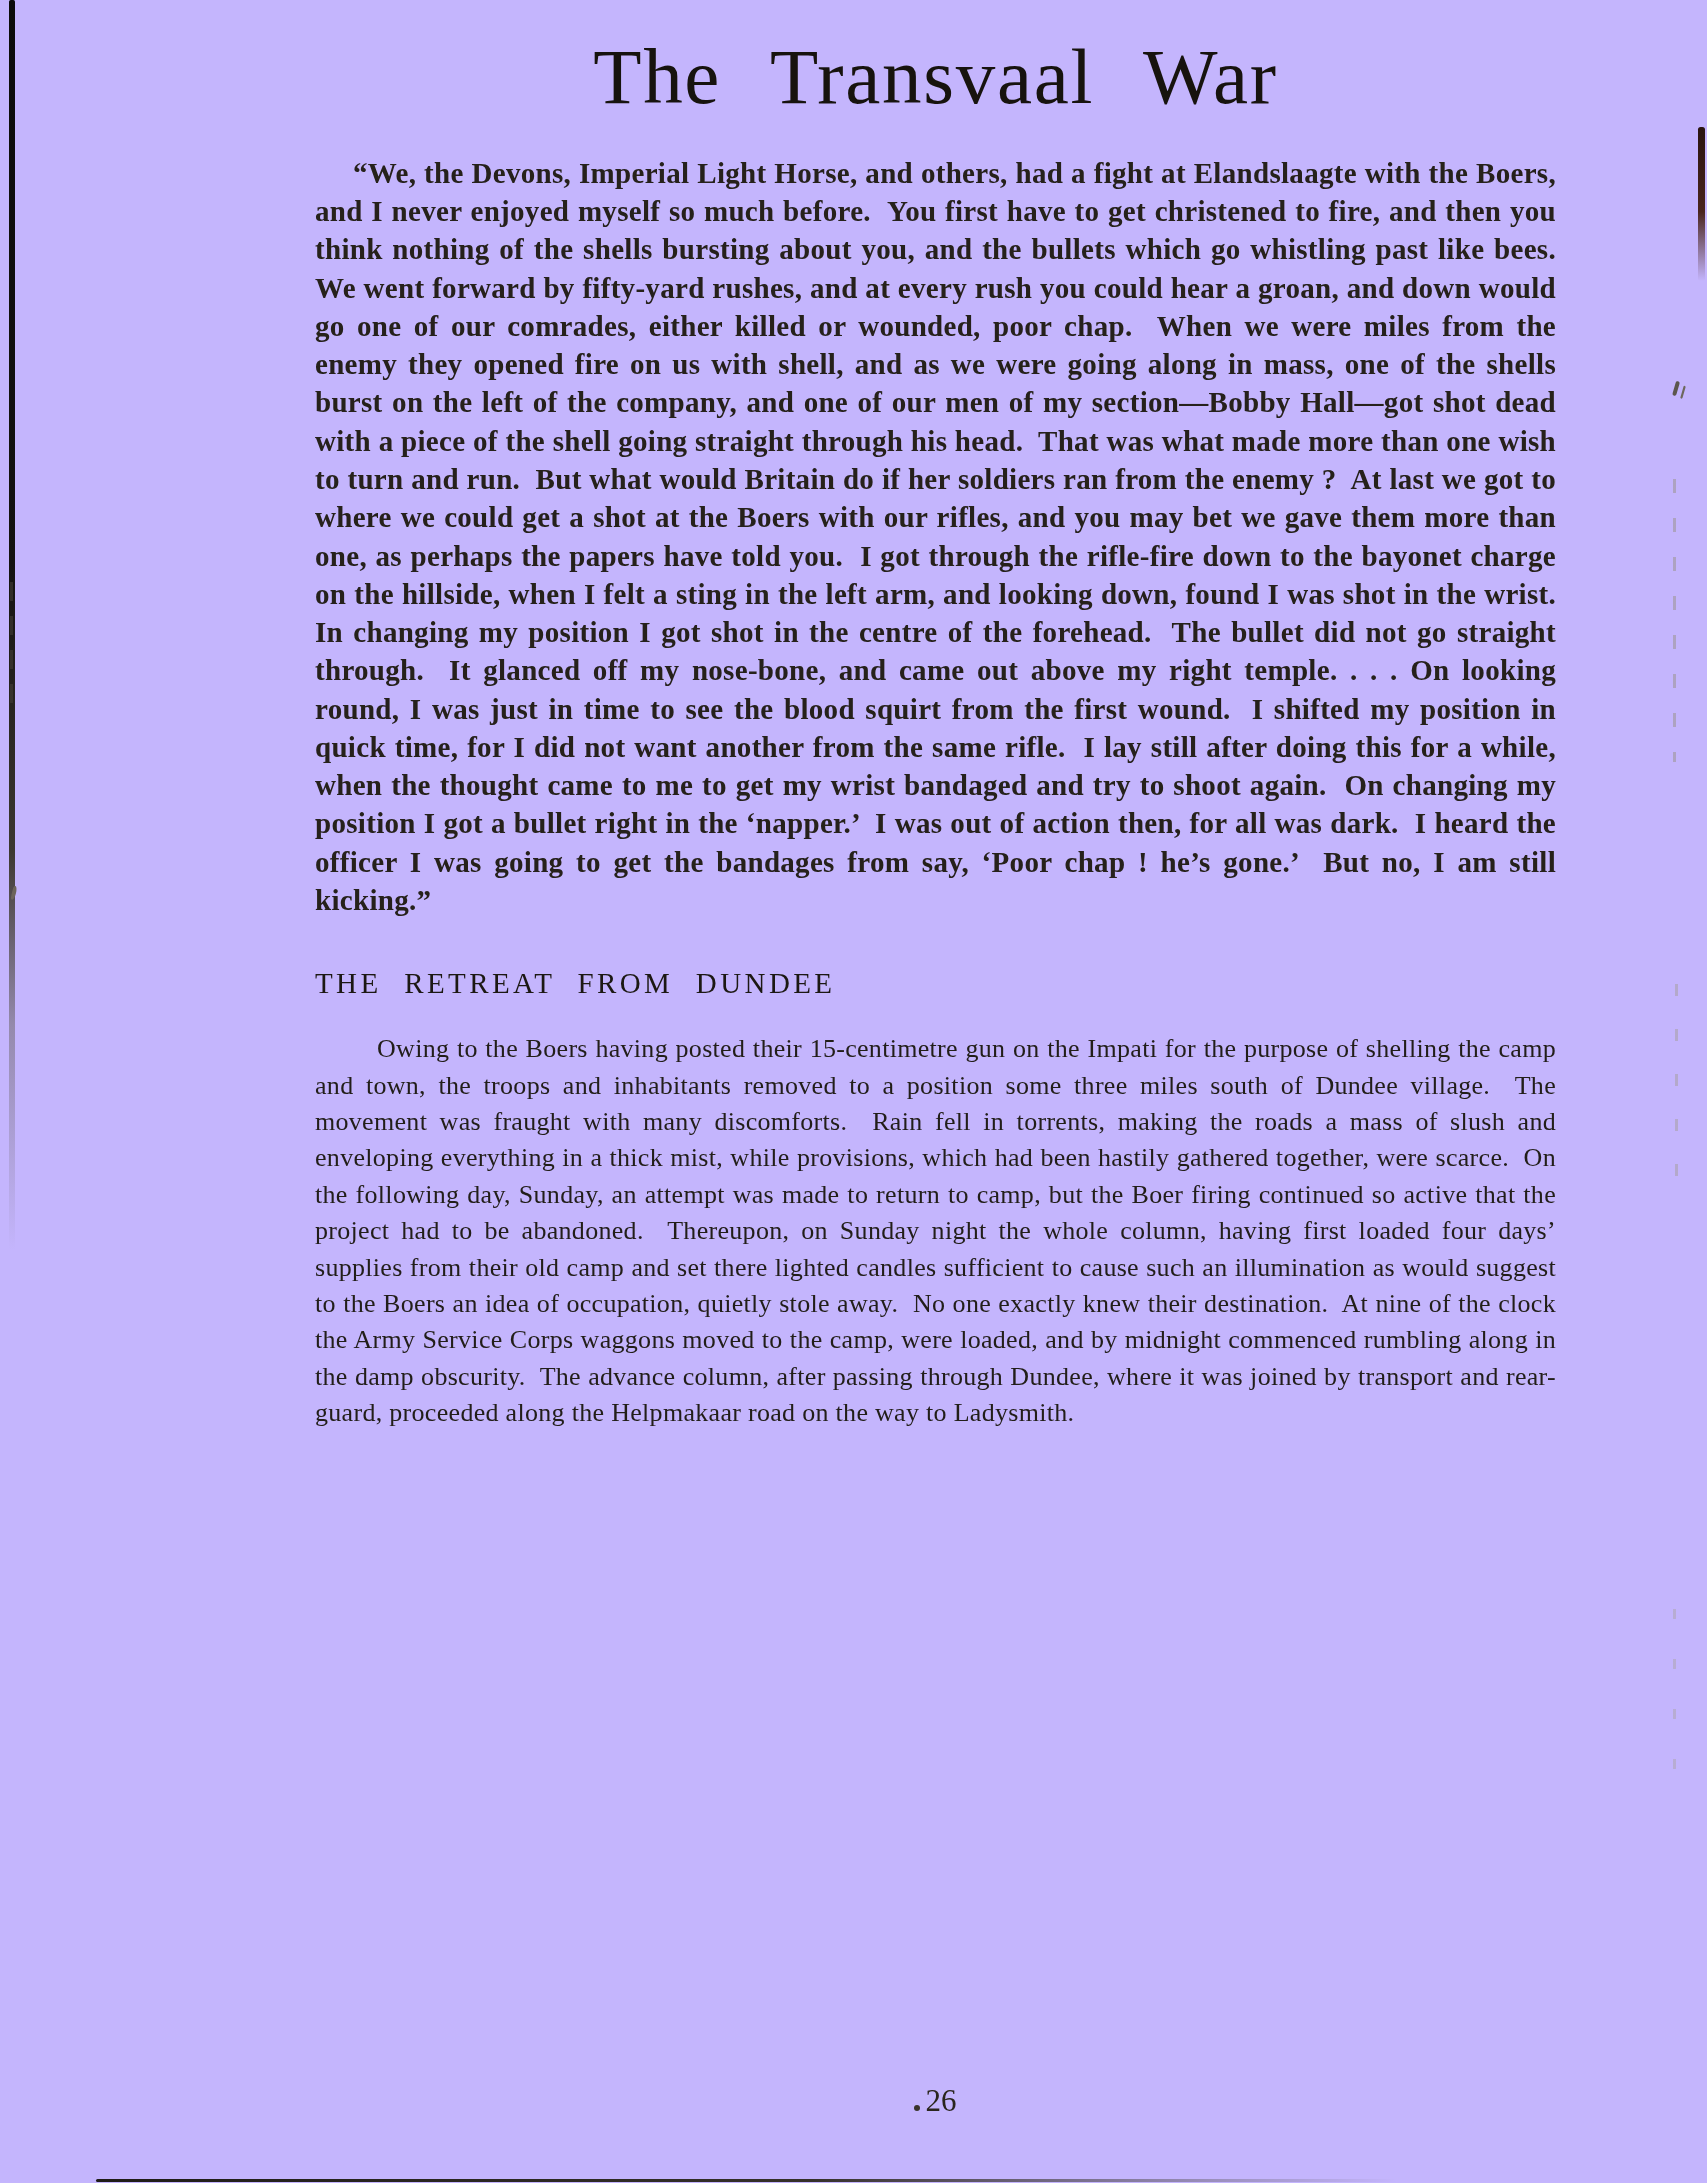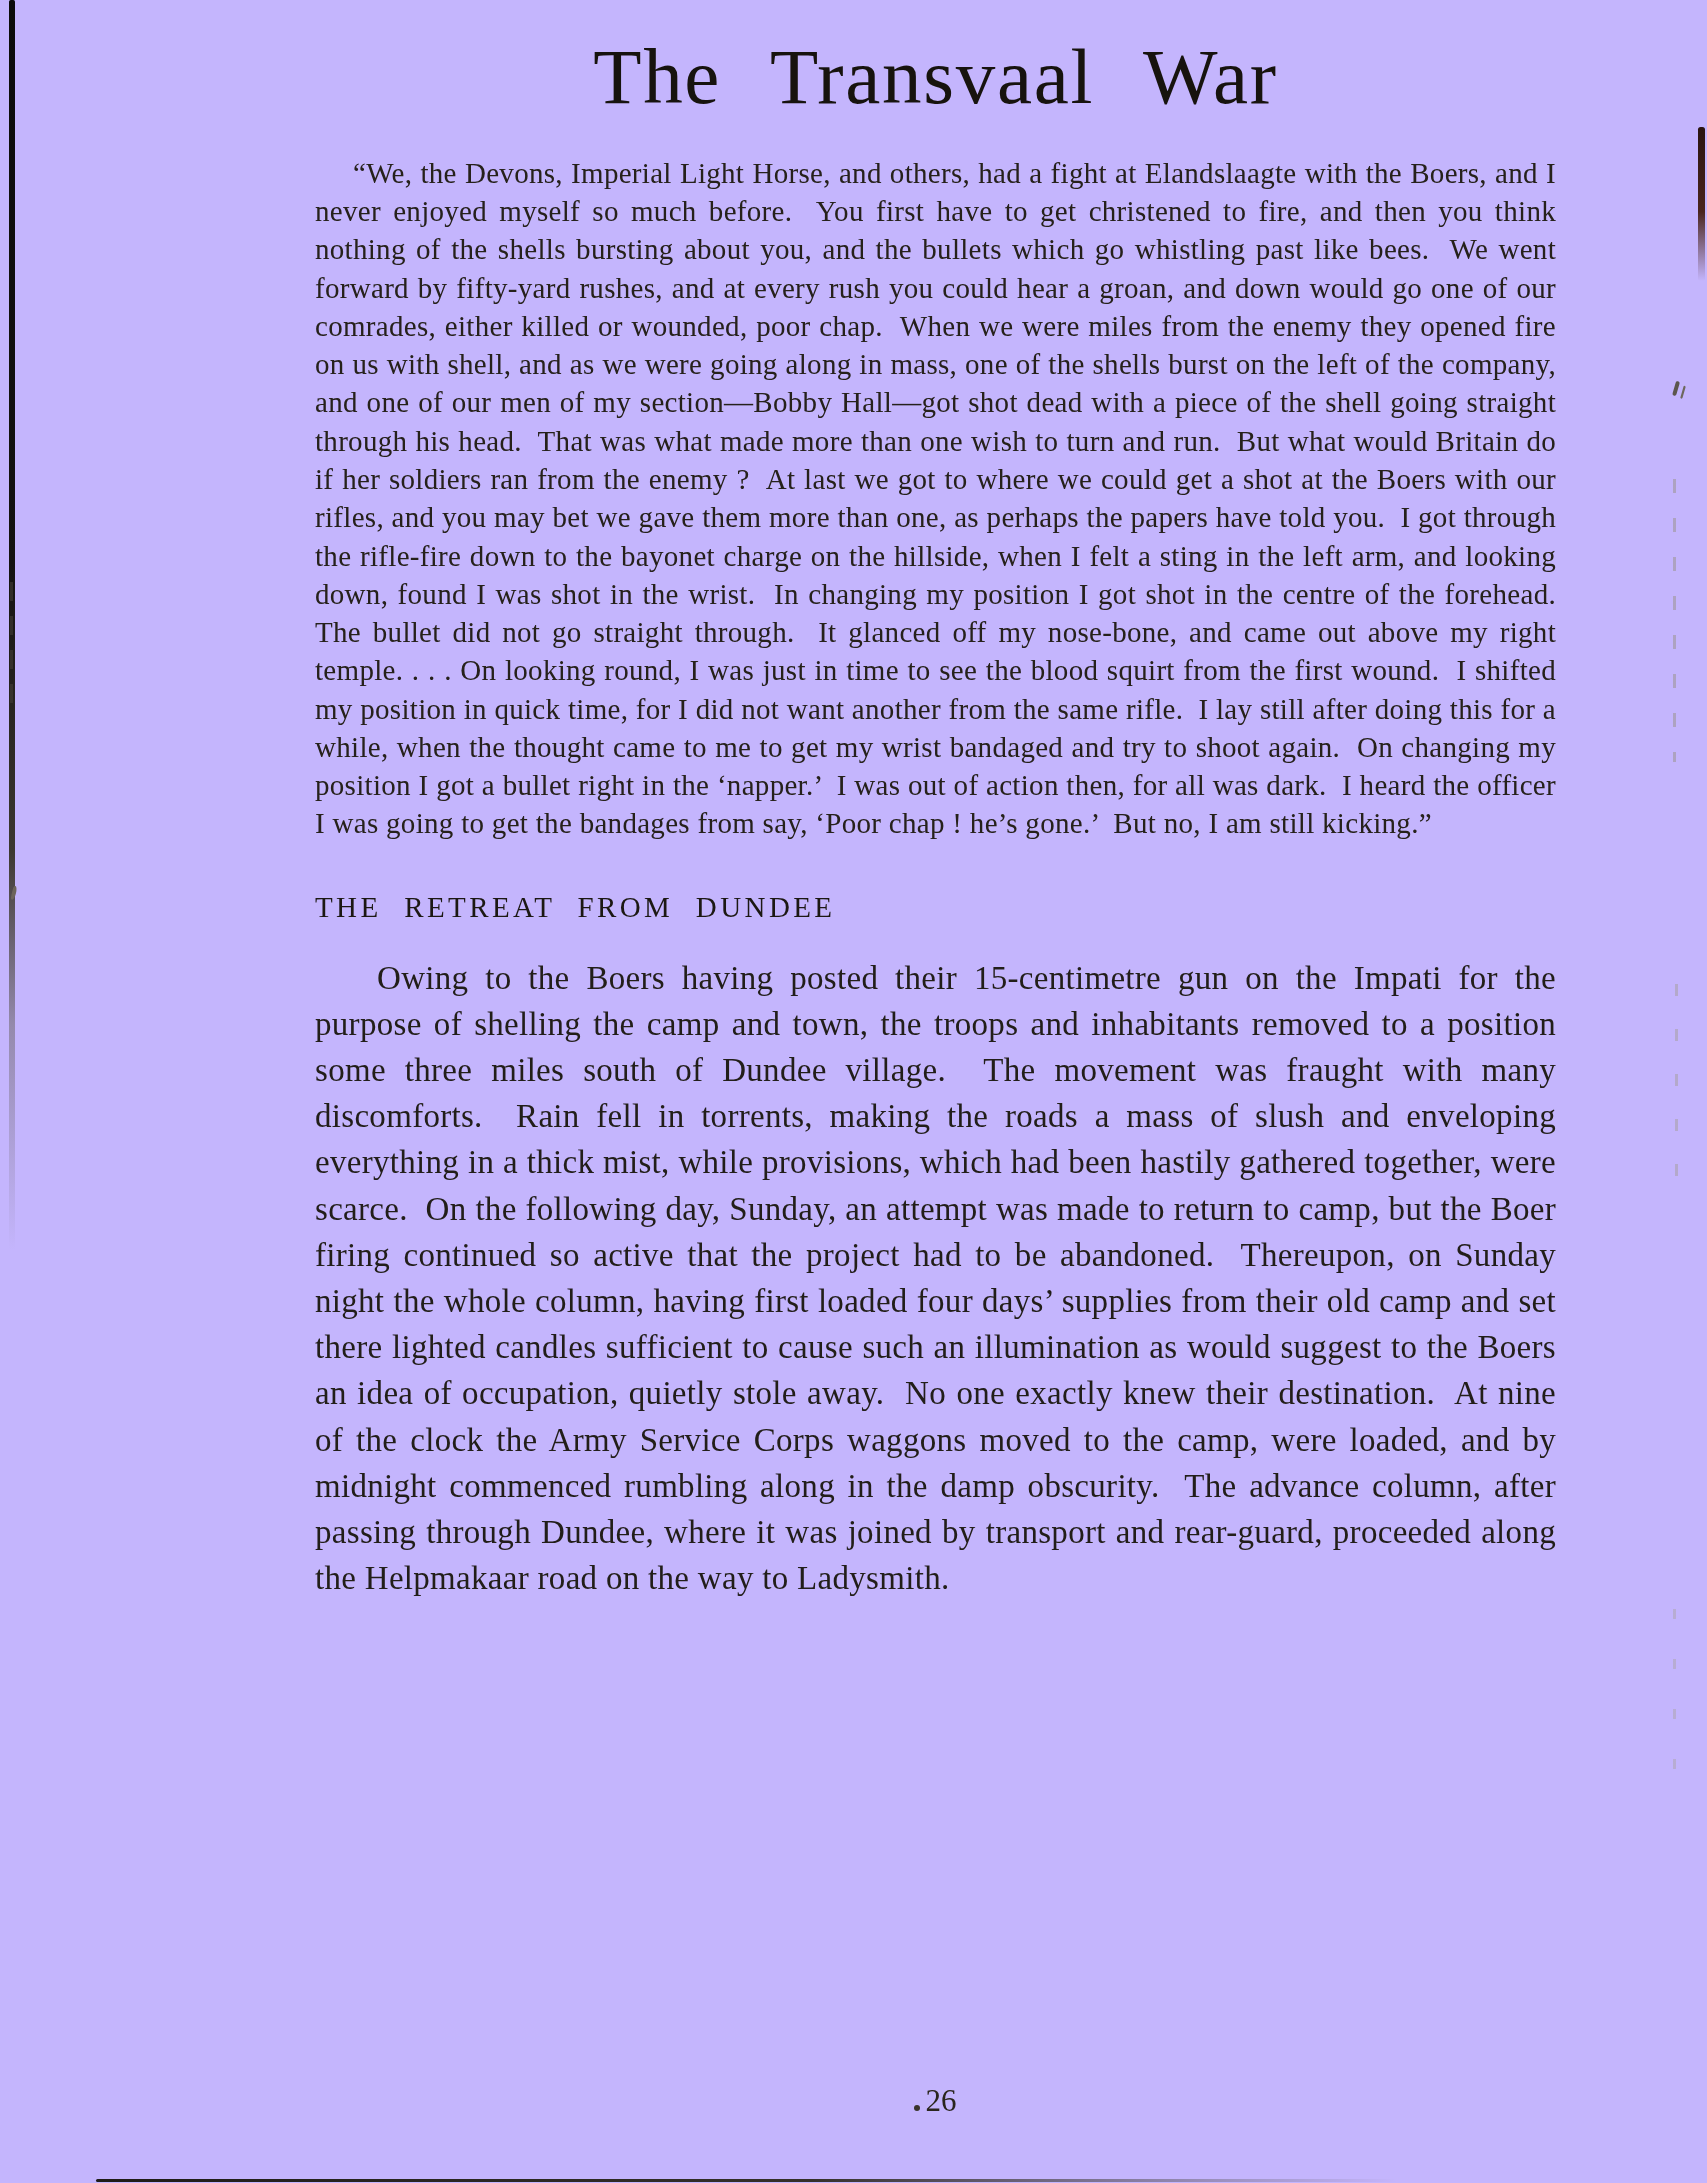--- a/index.html
+++ b/index.html
@@ -43,33 +43,34 @@
   }
   p.quote {
     margin-top: 33px;
     font-size: 29px;
     line-height: 1.32;
     text-align: justify;
     text-indent: 38px;
     white-space: pre-wrap;
     letter-spacing: 0.3px;
     color: #26211b;
+    font-weight: bold;
   }
   h2.section-heading {
     margin-top: 48px;
     text-align: left;
     font-size: 29px;
     font-weight: 400;
     letter-spacing: 3.4px;
     word-spacing: 12px;
     color: #1c1813;
   }
   p.body-para {
     margin-top: 31px;
-    font-size: 33px;
+    font-size: 26px;
     line-height: 1.40;
     text-align: justify;
     text-indent: 62px;
     white-space: pre-wrap;
     letter-spacing: 0.3px;
   }
   .folio {
     position: absolute;
     left: 315px;
     width: 1241px;

